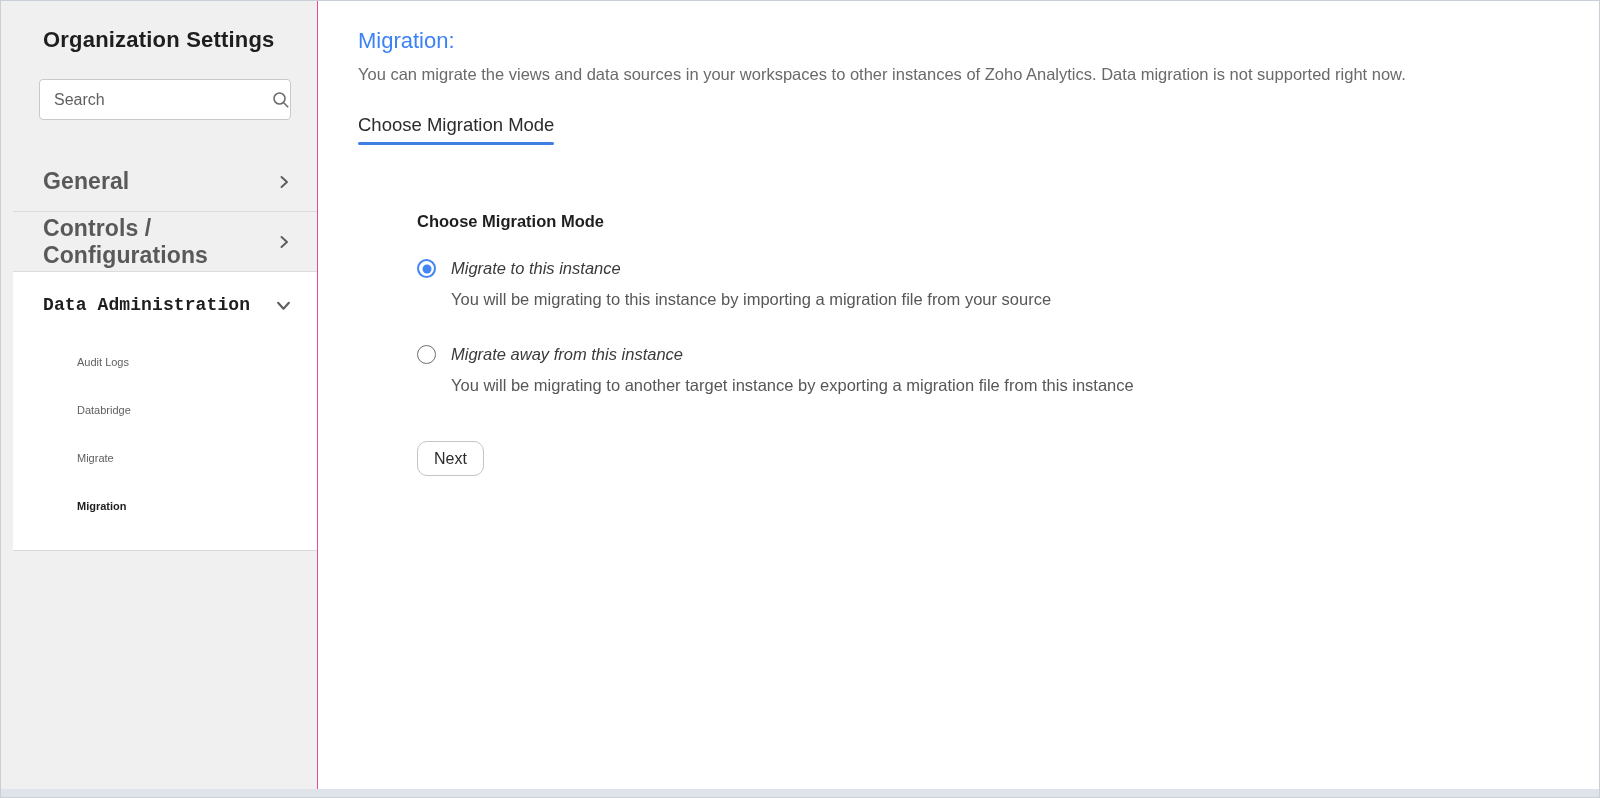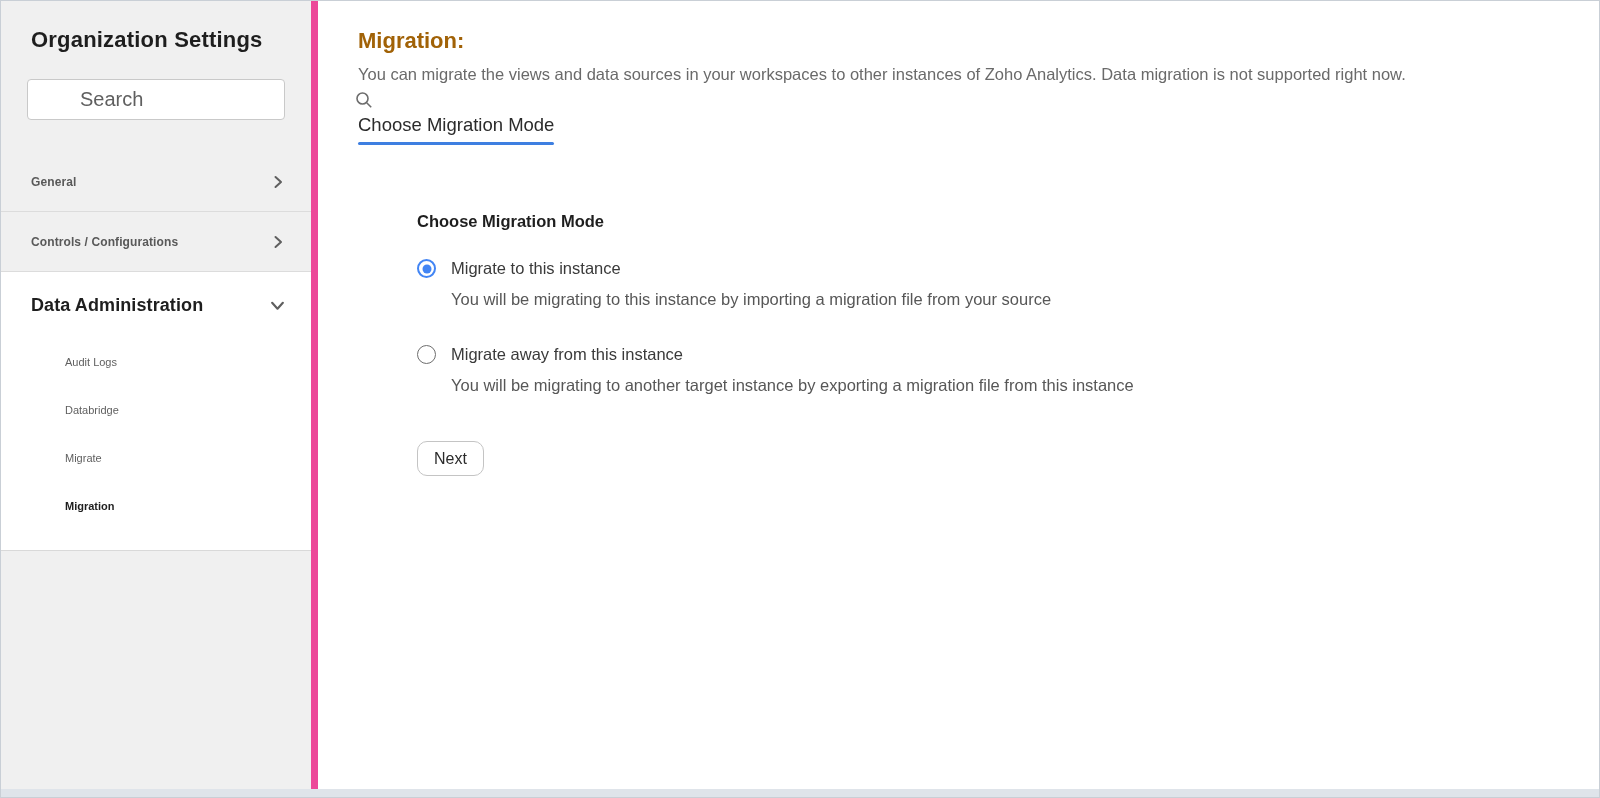--- a/index.html
+++ b/index.html
@@ -25,22 +25,23 @@
     background: #dfe4ea;
     z-index: 5;
   }
 
   
   .sidebar {
     width: 317px;
     min-width: 317px;
     height: 100%;
     background: #f0f0f0;
-    border-right: 7px solid #ec4899;
-    position: relative;
+    border-right: 1px solid #ec4899;
+    position: relative;
+    padding-left: 12px;
   }
   .sidebar-title {
     font-size: 22px;
     font-weight: bold;
     color: #1e1e1e;
     padding: 26px 30px 0 30px;
     letter-spacing: 0.2px;
   }
   .search-box {
     position: relative;
@@ -51,79 +52,78 @@
     border-radius: 4px;
     display: flex;
     align-items: center;
   }
   .search-box input {
     border: none;
     outline: none;
     background: transparent;
     flex: 1;
     padding: 0 10px 0 14px;
-    font-size: 20px;
+    font-size: 16px;
     font-family: "Liberation Sans", "DejaVu Sans", sans-serif;
     color: #3c3c3c;
-    margin-left: 38px;
   }
   .search-box input::placeholder { color: #5f5f5f; opacity: 1; }
   .search-icon {
     width: 34px;
     display: flex;
     align-items: center;
     justify-content: center;
     color: #6d6d6d;
   }
   .nav { margin-top: 32px; }
   .nav-item {
     height: 60px;
     display: flex;
     align-items: center;
     justify-content: space-between;
     padding: 0 26px 0 30px;
     cursor: pointer;
   }
   .nav-item .nav-label {
-    font-size: 12px;
+    font-size: 23px;
     font-weight: bold;
     color: #595959;
     letter-spacing: 0.1px;
   }
   .nav-item.first { border-bottom: 1px solid #dcdcdc; }
   .nav-item.second { border-bottom: 1px solid #dcdcdc; }
   .chev { color: #5f5f5f; display: flex; align-items: center; }
   .nav-section-open {
     background: #ffffff;
     border-bottom: 1px solid #d9d9d9;
     padding-bottom: 20px;
   }
   .nav-section-open .nav-item { height: 66px; }
-  .nav-section-open .nav-label { color: #1e1e1e; font-size: 18px; }
+  .nav-section-open .nav-label { color: #1e1e1e; font-size: 18px; font-family: Liberation Mono, monospace; }
   .sub-items { padding-left: 64px; }
   .sub-item {
     height: 48px;
     display: flex;
     align-items: center;
     font-size: 11px;
     color: #5f5f5f;
     cursor: pointer;
   }
   .sub-item.active { font-weight: bold; color: #1e1e1e; }
 
   
   .main {
     flex: 1;
     padding: 27px 40px 0 40px;
     background: #ffffff;
   }
   .main-title {
     font-size: 22px;
-    font-weight: bold;
-    color: #a16207;
+    font-weight: normal;
+    color: #3b82f6;
     margin-bottom: 11px;
   }
   .main-desc {
     font-size: 16.5px;
     color: #6a6a6a;
     margin-bottom: 30px;
   }
   .tabs {
     display: flex;
     gap: 50px;
@@ -179,20 +179,21 @@
     left: 50%; top: 50%;
     width: 9px; height: 9px;
     border-radius: 50%;
     background: var(--radio-blue, #4285f4);
     transform: translate(-50%, -50%);
   }
   .opt-label {
     font-size: 16.5px;
     color: #3a3a3a;
     line-height: 22px;
+    font-style: italic;
   }
   .opt-desc {
     font-size: 16.5px;
     color: #575757;
     margin-top: 9px;
     line-height: 22px;
   }
   .next-btn {
     margin-top: 12px;
     min-width: 65px;

